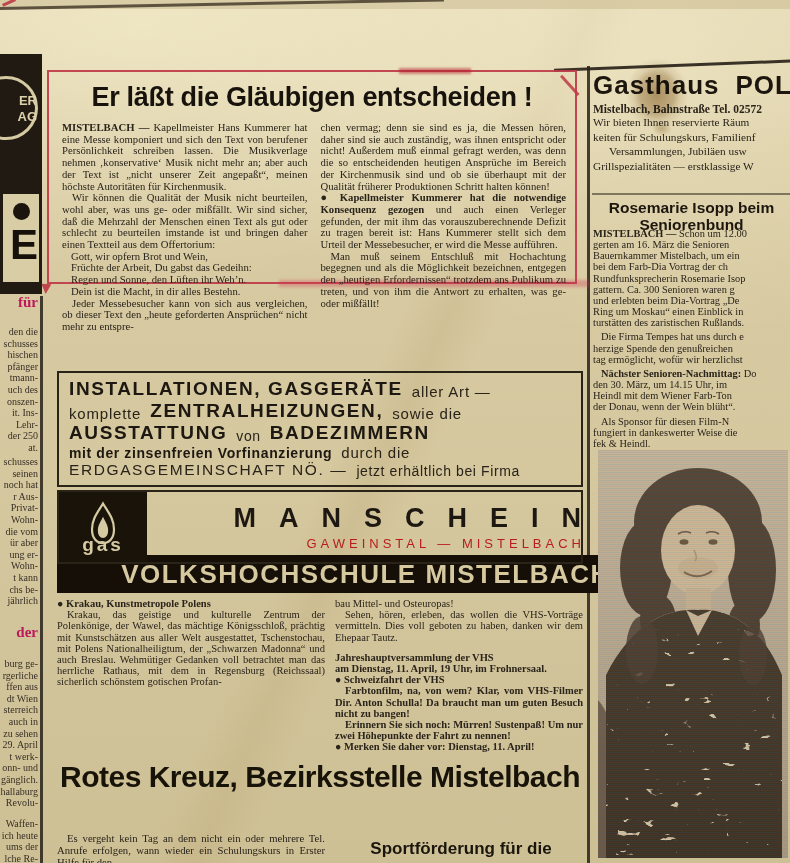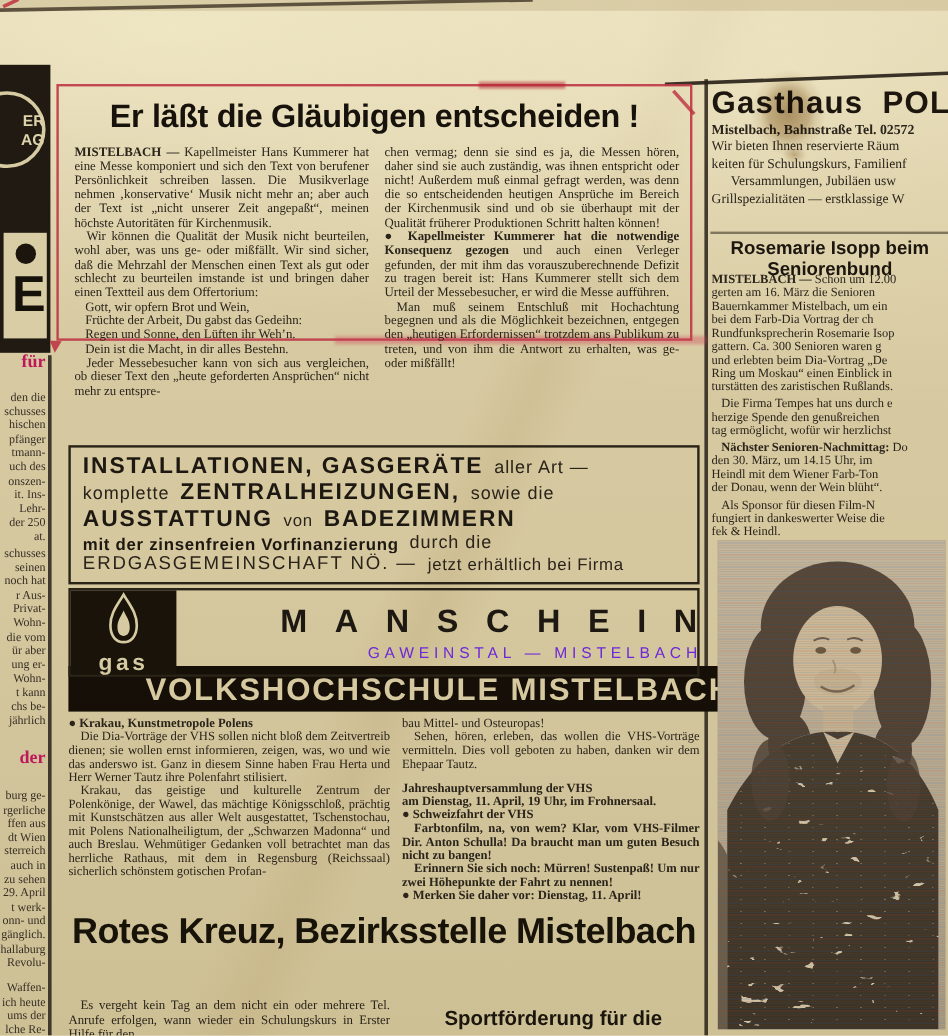--- a/index.html
+++ b/index.html
@@ -47,32 +47,32 @@
   .red-cols { position:absolute; left:13px; right:9px; top:50px; display:flex; gap:13px; }
   .rcol { flex:1; font-size:10.7px; line-height:11.7px; text-align:justify; color:#2a241b; }
   .indent { text-indent:10px; }
   .lead-bold { font-weight:700; }
   .poem { padding-left:9px; }
   .poem div { white-space:nowrap; overflow:hidden; }
 
   
   .adbox { position:absolute; left:57px; top:371px; width:526px; z-index:2; }
   .adtext { border:2.5px solid #2a2317; padding:5px 10px 6px; }
-  .adl { display:flex; align-items:center; gap:9px; white-space:nowrap; overflow:hidden; font-family:"Liberation Sans",sans-serif; color:#1d1811; }
+  .adl { display:flex; align-items:flex-end; gap:9px; white-space:nowrap; overflow:hidden; font-family:"Liberation Sans",sans-serif; color:#1d1811; }
   .big   { font-weight:700; font-size:19px; letter-spacing:1.6px; }
   .med   { font-weight:700; font-size:14px; letter-spacing:.6px; }
   .plain15 { font-size:15px; letter-spacing:.8px; color:#29231a; }
   .plain14 { font-size:14px; letter-spacing:.6px; color:#29231a; }
   .caps15  { font-size:15.5px; letter-spacing:1.6px; color:#29231a; }
   .adlogo { margin-top:3px; border:2.5px solid #2a2317; height:74px; display:flex; }
-  .gasbox { width:88px; background:#191309; display:flex; flex-direction:column; align-items:center; justify-content:space-between; }
+  .gasbox { width:88px; background:#191309; display:flex; flex-direction:column; align-items:center; justify-content:center; }
   .gasword { font:700 19px/1 "Liberation Sans",sans-serif; color:#d6caa2; letter-spacing:3px; margin-top:-13px; }
   .manwrap { flex:1; display:flex; flex-direction:column; justify-content:center; align-items:flex-end;padding-left:27px; }
   .manname { font:700 27px/1 "Liberation Sans",sans-serif; letter-spacing:23px; margin-right:-23px; color:#1d1812; }
-  .mancities { font:400 13px/1 "Liberation Sans",sans-serif; letter-spacing:4px; margin-right:-4px; color:#6d28d9; margin-top:5px; }
+  .mancities { font:400 13px/1 "Liberation Sans",sans-serif; letter-spacing:4px; margin-right:-4px; color:#b91c1c; margin-top:5px; }
 
   
   .vhsban { position:absolute; left:57px; top:555px; width:618px; height:38px; background:#150f07; display:flex; align-items:center; justify-content:center; }
   .vhsban span { font:700 26px/1 "Liberation Sans",sans-serif; letter-spacing:1.5px; color:#d6c9a0; }
   .vhs-cols { position:absolute; left:57px; top:598px; width:526px; display:flex; gap:10px; }
   .vhs-left { width:268px; } .vhs-right { flex:1; }
   .vcol { font-size:10.5px; line-height:11.2px; text-align:justify; color:#2a241b; }
   .b { font-weight:700; }
   .mt { margin-top:9px; }
 
@@ -243,21 +243,20 @@
     </div>
   </div>
 </div>
 
 <div class="vhsban">
   <span>VOLKSHOCHSCHULE MISTELBACH</span>
 </div>
 <div class="vhs-cols">
   <div class="vhs-left vcol">
     <div class="b">● Krakau, Kunstmetropole Polens</div>
-    <p class="indent">Die Dia-Vorträge der VHS sollen nicht bloß dem Zeitvertreib dienen; sie wollen ernst informieren, zeigen, was, wo und wie das anderswo ist. Ganz in diesem Sinne haben Frau Herta und Herr Werner Tautz ihre Polenfahrt stilisiert.</p>
     <p class="indent">Krakau, das geistige und kulturelle Zentrum der Polenkönige, der Wawel, das mächtige Königsschloß, prächtig mit Kunstschätzen aus aller Welt ausgestattet, Tschenstochau, mit Polens Nationalheiligtum, der „Schwarzen Madonna“ und auch Breslau. Wehmütiger Gedanken voll betrachtet man das herrliche Rathaus, mit dem in Regensburg (Reichssaal) sicherlich schönstem gotischen Profan-</p>
   </div>
   <div class="vhs-right vcol">
     <div>bau Mittel- und Osteuropas!</div>
     <p class="indent">Sehen, hören, erleben, das wollen die VHS-Vorträge vermitteln. Dies voll geboten zu haben, danken wir dem Ehepaar Tautz.</p>
     <div class="b mt">Jahreshauptversammlung der VHS</div>
     <div class="b">am Dienstag, 11. April, 19 Uhr, im Frohnersaal.</div>
     <div class="b">● Schweizfahrt der VHS</div>
     <p class="indent b">Farbtonfilm, na, von wem? Klar, vom VHS-Filmer Dir. Anton Schulla! Da braucht man um guten Besuch nicht zu bangen!</p>
     <p class="indent b">Erinnern Sie sich noch: Mürren! Sustenpaß! Um nur zwei Höhepunkte der Fahrt zu nennen!</p>

